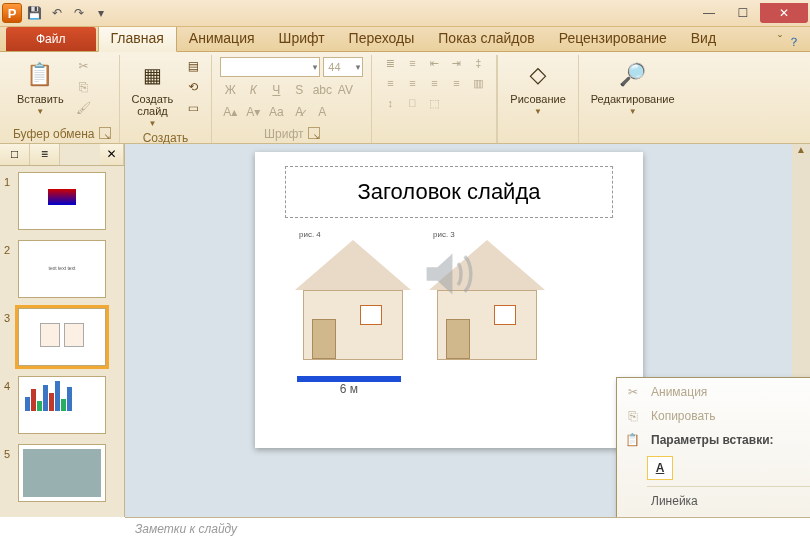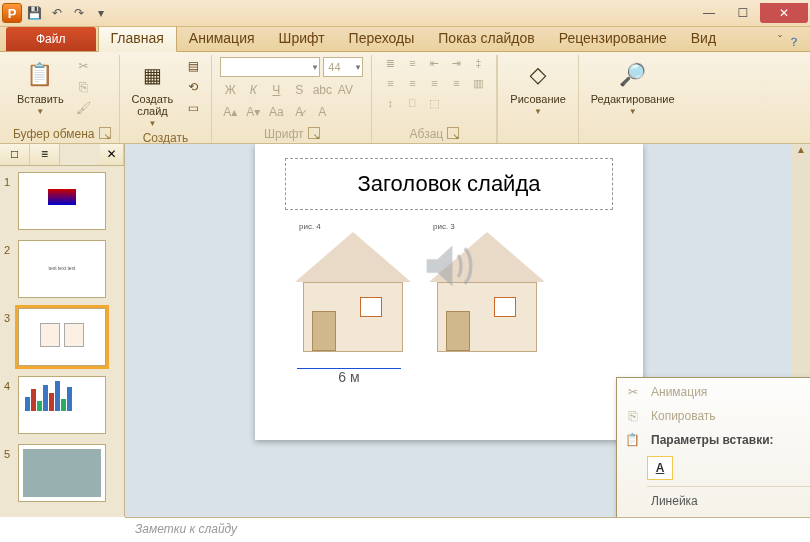--- a/index.html
+++ b/index.html
@@ -54,21 +54,21 @@
   .thumb.active .mini { outline:3px solid #f2a933; }
   .mini .flag { width:28px; height:16px; margin:16px auto; background:linear-gradient(#c00,#00c);}
   .mini .txt { font-size:5px; text-align:center; padding-top:24px; color:#555;}
   .mini .houses { display:flex; justify-content:center; gap:4px; padding-top:14px;}
   .house-sm { width:20px; height:24px; border:1px solid #aaa; background:#fcefe3;}
   .mini .bars { display:flex; align-items:flex-end; height:34px; padding:14px 6px 0 6px; gap:1px;}
   .mini .bars span{ width:5px; background:#3b76c5;}
   .mini .photo { margin:4px; height:48px; background:#99b0b0;}
 
   .editor { flex:1; background:#d9e2e8; position:relative; overflow:hidden;}
-  .slide { position:absolute; left:130px; top:0; width:388px; height:296px; background:#fff; box-shadow:0 2px 6px rgba(0,0,0,0.3);}
+  .slide { position:absolute; left:130px; top:8px; width:388px; height:296px; background:#fff; box-shadow:0 2px 6px rgba(0,0,0,0.3);}
   .titlebox { position:absolute; left:30px; top:14px; right:30px; height:52px; border:1px dashed #999; display:flex; align-items:center; justify-content:center;}
   .titlebox span{ font-size:22px; }
   .house-big { position:absolute; width:116px; height:130px; top:88px;}
   .house-big.left { left:40px;} .house-big.right { left:174px;}
   .roof { width:0; height:0; border-left:58px solid transparent; border-right:58px solid transparent; border-bottom:50px solid #e9d9c7; margin:0 auto; }
   .wall { width:100px; height:70px; background:#f2e6d4; border:1px solid #c3aa85; margin:0 auto; position:relative;}
   .door { position:absolute; left:8px; bottom:0; width:24px; height:40px; background:#d1b78c; border:1px solid #aa8c5c;}
   .win2 { position:absolute; right:20px; top:14px; width:22px; height:20px; background:#fff; border:1px solid #c86a2c;}
   .speaker { position:absolute; left:158px; top:88px; width:68px; height:68px; opacity:0.5;}
   .speaker svg{width:100%;height:100%;}
@@ -203,24 +203,20 @@
           <div>≡</div>
           <div>≡</div>
           <div>▥</div>
         <div>↕</div>
           <div>⎕</div>
           <div>⬚</div>
           <div></div>
           <div></div>
       </div>
     </div>
-    <div class="group-label">
-        <span>Абзац</span>
-        <span class="dlauncher"></span>
-      </div>
   </div>
 
   <div class="group" style="border-left:1px solid #ddd0b0;">
     <div class="group-body">
       <div class="bigbtn">
         <div class="ic">◇</div>
         <div class="lbl">Рисование</div>
         <div style="font-size:8px;color:#8a6a2f;">▼</div>
       </div>
     </div>
@@ -306,21 +302,21 @@
             <div class="win2"></div>
           </div>
         </div>
       <div class="house-big right">
           <div class="roof"></div>
           <div class="wall">
             <div class="door"></div>
             <div class="win2"></div>
           </div>
         </div>
-      <div style="position:absolute;left:42px;top:224px;width:104px;border-top:1px solid #1d4ed8;font-size:14px;text-align:center;color:#555;">6 м</div>
+      <div style="position:absolute;left:42px;top:224px;width:104px;border-top:6px solid #1d4ed8;font-size:12px;text-align:center;color:#555;">6 м</div>
       <div class="speaker">
         <svg viewBox="0 0 100 100">
             <path fill="#9aa0a6" d="M20 40h16l22-20v60L36 60H20z"></path>
             <path fill="none" stroke="#9aa0a6" stroke-width="5" d="M66 34c6 6 6 26 0 32M76 24c12 12 12 40 0 52"></path>
           </svg>
       </div>
     </div>
     <div class="scroll-v">
       <div class="arr">▲</div>
       <div class="track"></div>

